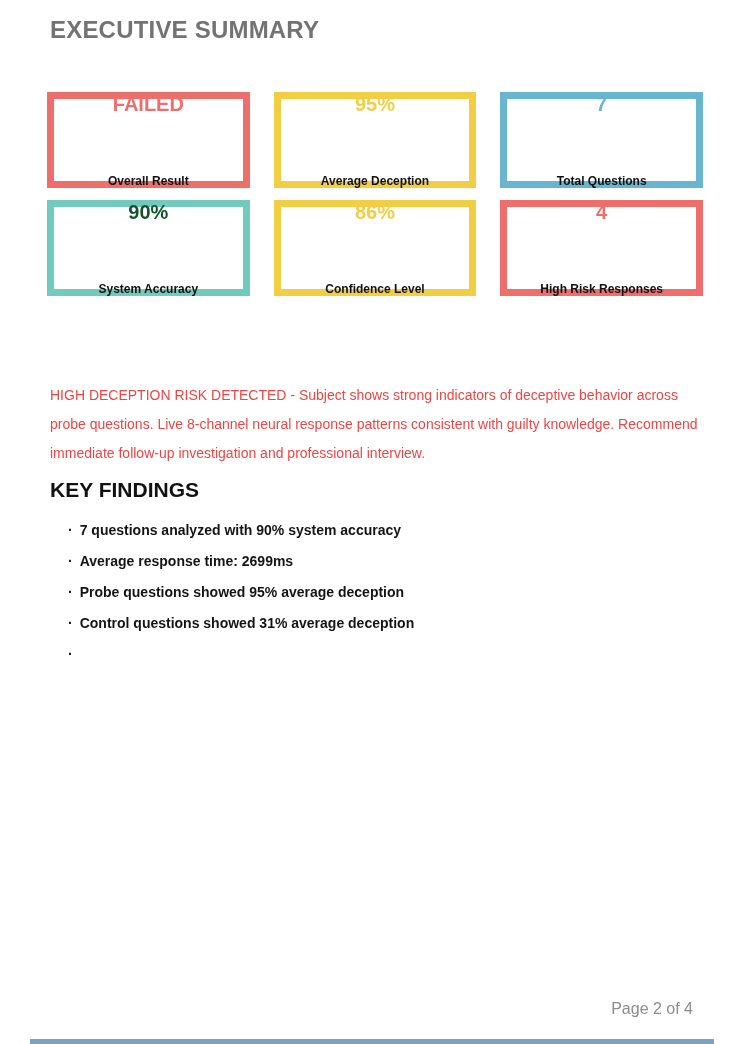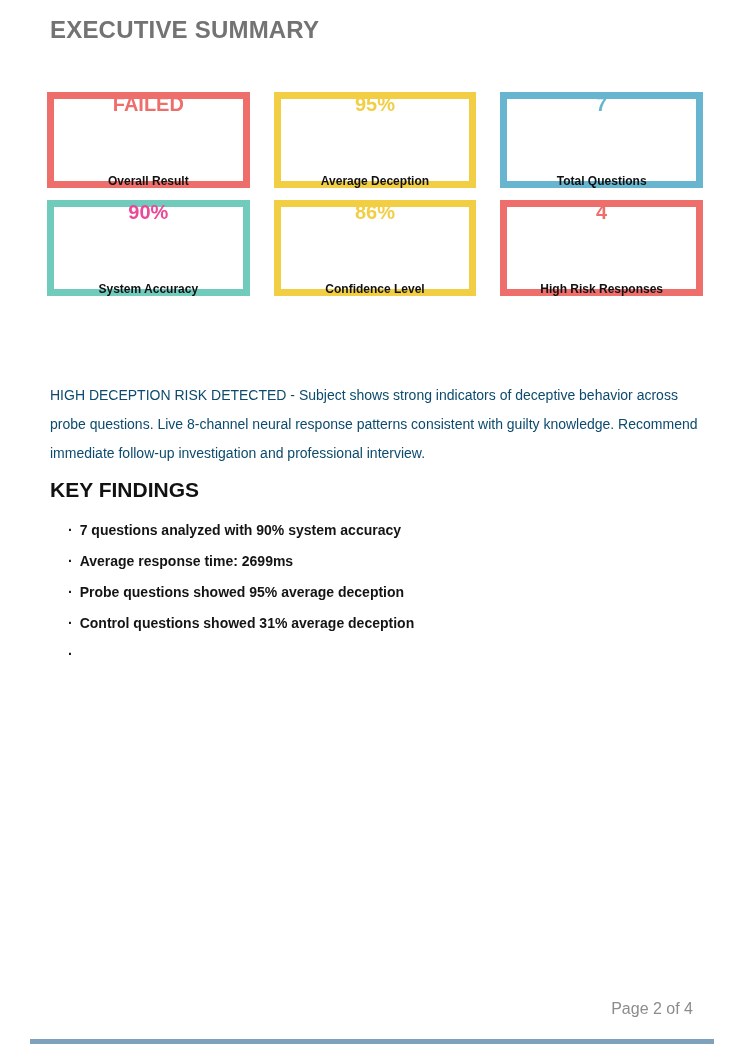--- a/index.html
+++ b/index.html
@@ -64,21 +64,21 @@
   }
   .assessment-heading { top: 344px; }
   .assessment-body {
     position: absolute;
     left: 50px;
     top: 381px;
     width: 655px;
     margin: 0;
     font-size: 14px;
     line-height: 29px;
-    color: #0c4a6e;
+    color: #ef4444;
   }
   .findings-heading { top: 478px; }
   .findings-list {
     position: absolute;
     left: 50px;
     top: 514px;
     width: 640px;
     margin: 0;
     padding: 0 0 0 18px;
     list-style: none;
@@ -123,21 +123,21 @@
       </div>
       <div class="card" style="border-color: rgb(242, 206, 68);">
         <div class="card-value" style="color: rgb(242, 206, 68);">95%</div>
         <div class="card-label">Average Deception</div>
       </div>
       <div class="card" style="border-color: rgb(103, 181, 206);">
         <div class="card-value" style="color: rgb(103, 181, 206);">7</div>
         <div class="card-label">Total Questions</div>
       </div>
       <div class="card" style="border-color: rgb(112, 203, 189);">
-        <div class="card-value" style="color: #ec4899;">90%</div>
+        <div class="card-value" style="color: #14532d;">90%</div>
         <div class="card-label">System Accuracy</div>
       </div>
       <div class="card" style="border-color: rgb(242, 206, 68);">
         <div class="card-value" style="color: rgb(242, 206, 68);">86%</div>
         <div class="card-label">Confidence Level</div>
       </div>
       <div class="card" style="border-color: rgb(237, 110, 107);">
         <div class="card-value" style="color: rgb(237, 110, 107);">4</div>
         <div class="card-label">High Risk Responses</div>
       </div>

